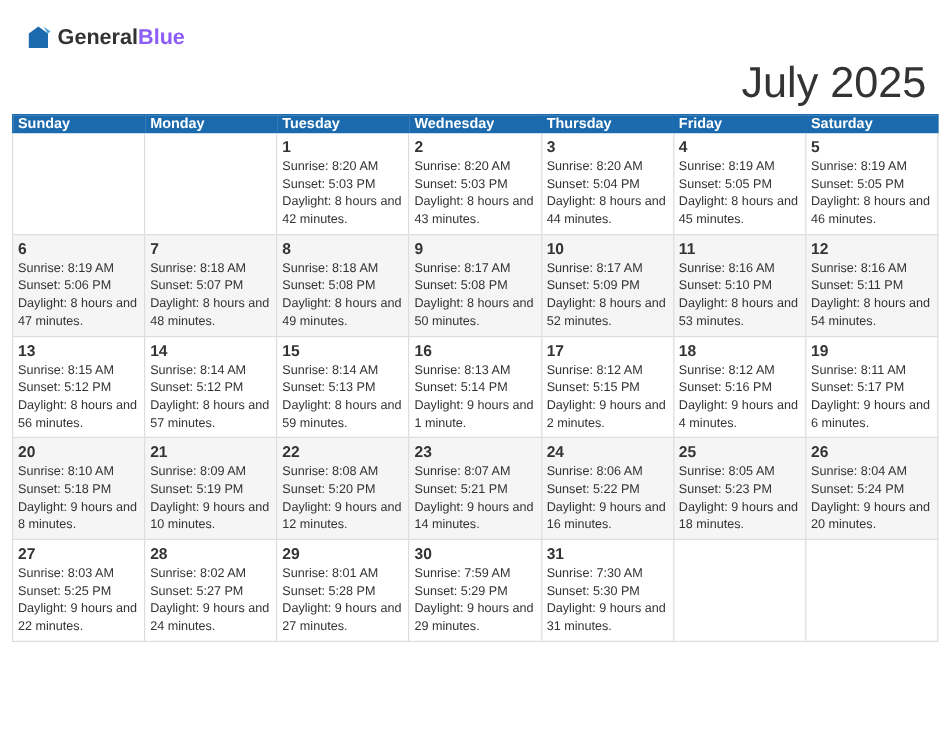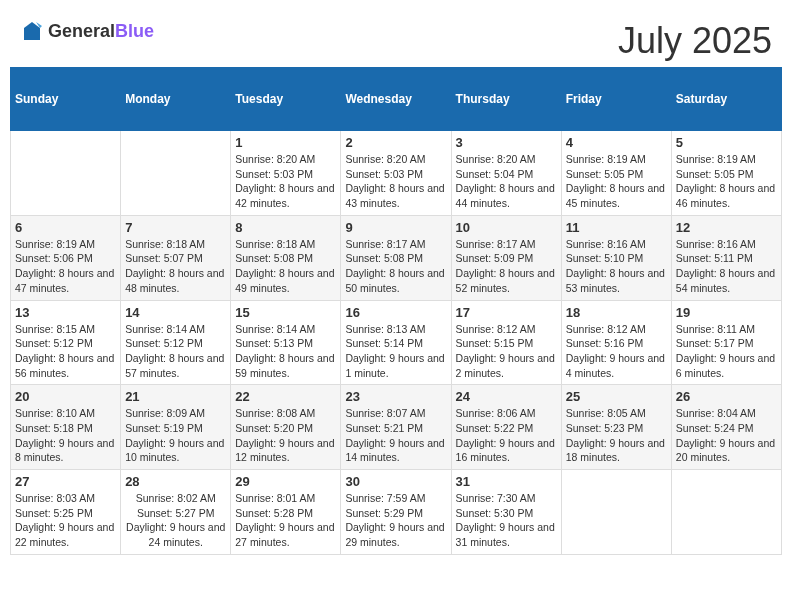--- a/index.html
+++ b/index.html
@@ -35,39 +35,40 @@
       font-weight: bold;
       color: #8b5cf6;
     }
     .logo-icon {
       width: 24px;
       height: 24px;
       margin-right: 4px;
     }
     .title-area {
       text-align: right;
+      margin-top: 28px;
     }
     .month-title {
       font-size: 36px;
       color: #333;
       font-weight: normal;
     }
     .location {
       font-size: 14px;
       color: #555;
     }
     .calendar {
       width: 100%;
       border-collapse: collapse;
       font-size: 11px;
     }
     .calendar th {
       background-color: #1a6aad;
       color: #fff;
-      padding: 24px 4px;
+      padding: 0 4px;
       text-align: left;
       font-weight: bold;
       font-size: 12px;
       border: 1px solid #1a6aad;
     }
     .calendar td {
       border: 1px solid #ddd;
       vertical-align: top;
       padding: 4px;
       width: 108px;
@@ -293,21 +294,21 @@
       </tr>
       <tr>
         <td>
           <span class="day-number">27</span>
           <div class="day-info" style="white-space: pre-line;">Sunrise: 8:03 AM
 Sunset: 5:25 PM
 Daylight: 9 hours and 22 minutes.</div>
         </td>
         <td>
           <span class="day-number">28</span>
-          <div class="day-info" style="white-space: pre-line; text-align: center;">Sunrise: 8:02 AM
+          <div class="day-info" style="white-space: pre-line;">Sunrise: 8:02 AM
 Sunset: 5:27 PM
 Daylight: 9 hours and 24 minutes.</div>
         </td>
         <td>
           <span class="day-number">29</span>
           <div class="day-info" style="white-space: pre-line;">Sunrise: 8:01 AM
 Sunset: 5:28 PM
 Daylight: 9 hours and 27 minutes.</div>
         </td>
         <td>

